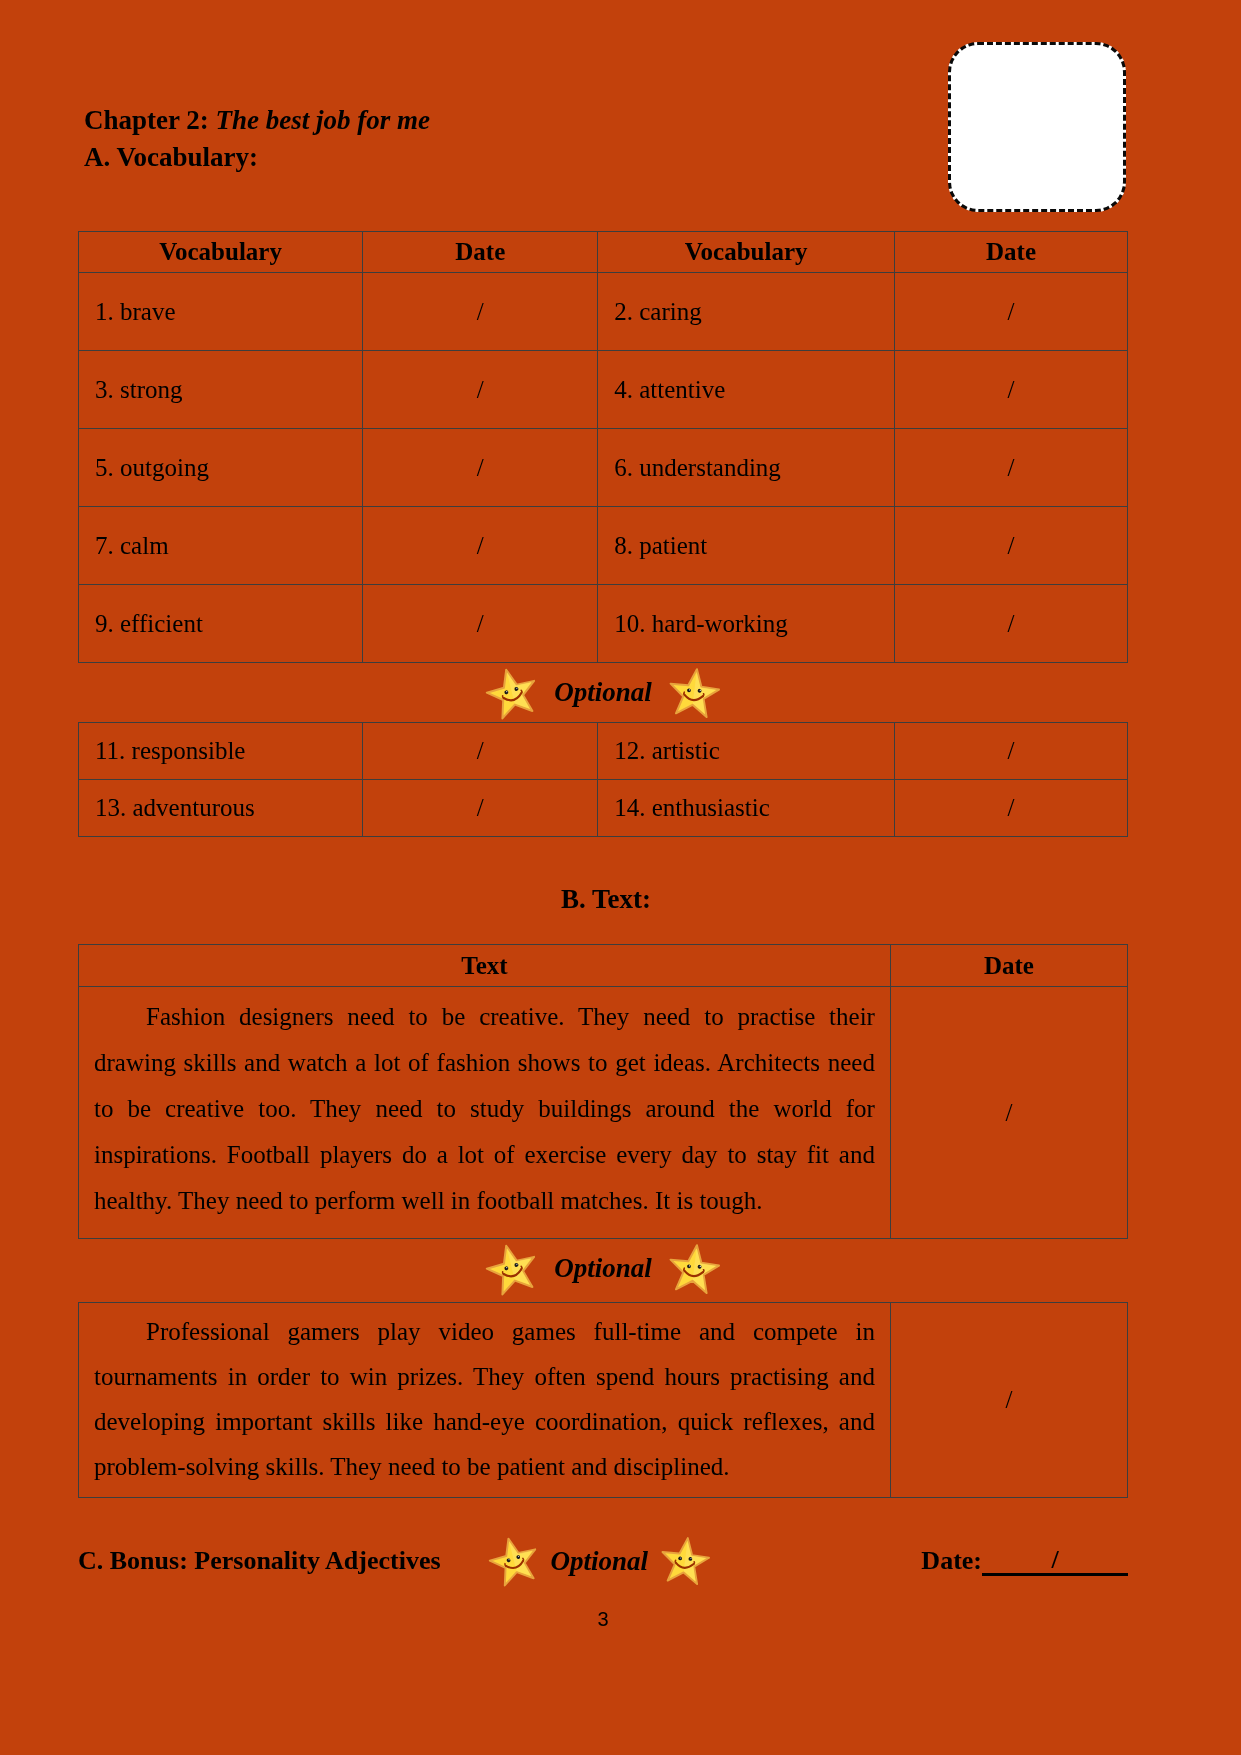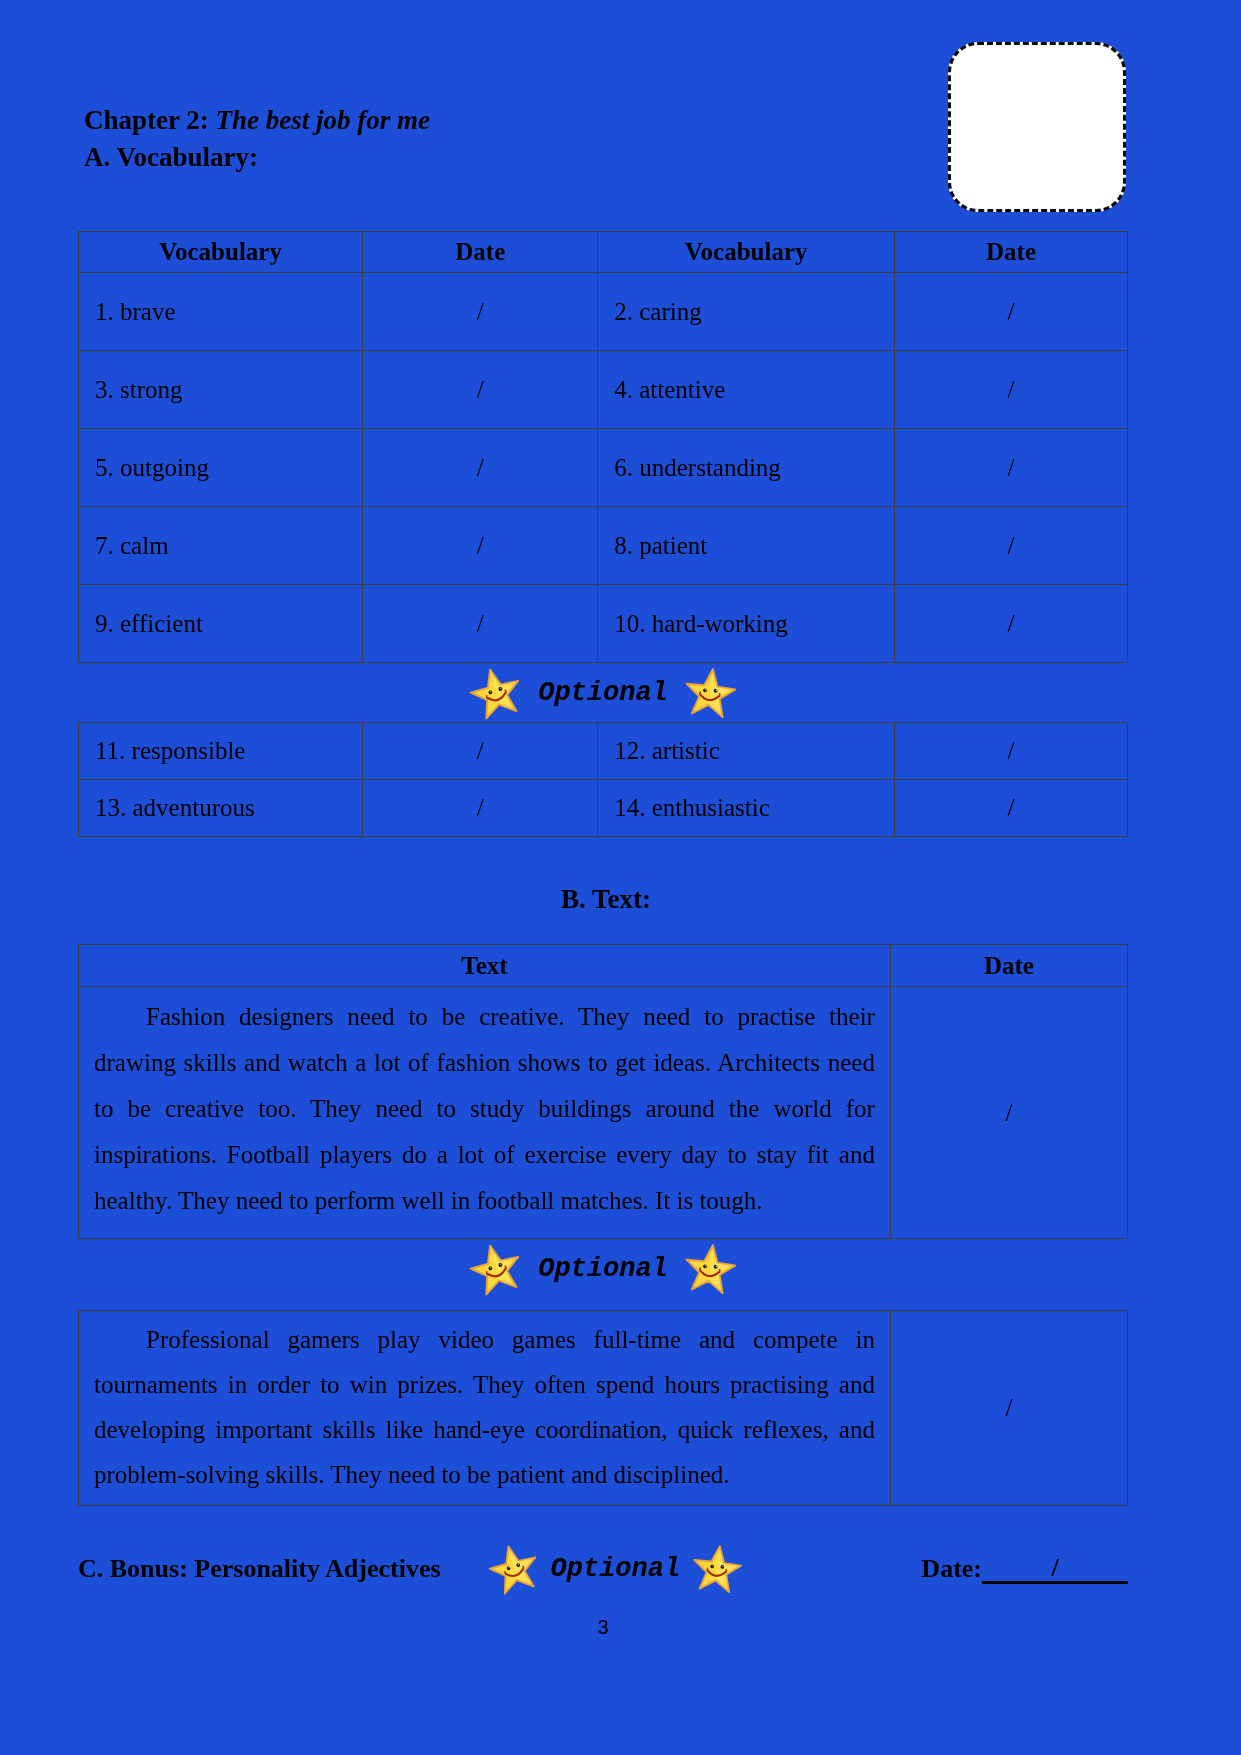--- a/index.html
+++ b/index.html
@@ -1,20 +1,20 @@
 <!DOCTYPE html>
 <html><head>
 <meta charset="utf-8">
 <style>
   html,body{margin:0;padding:0;background:#e8e8e8;}
   .page{
     position:relative;
     width:1241px;height:1755px;
     margin:0 auto;
-    background:#1d4ed8;
+    background:#c2410c;
     font-family:"Liberation Serif","DejaVu Serif",serif;
     color:#000;
     overflow:hidden;
   }
   .content{position:absolute;left:78px;top:0;width:1050px;}
 
   
   .sticker-box{
     position:absolute;left:948px;top:42px;width:172px;height:164px;
     border:3px dashed #0a0a0a;border-radius:30px;background:#fff;
@@ -29,21 +29,21 @@
 
   .vtable{margin-top:55px;}
   .vtable th{height:38px;}
   .vtable td{height:75px;font-size:25px;vertical-align:middle;}
   .vtable2{margin-top:0;}
   .vtable2 td{height:54px;}
   td.vocab{text-align:left;padding-left:16px;}
   td.date{text-align:center;}
 
   .optional-row{display:flex;align-items:center;justify-content:center;gap:16px;height:59px;}
-  .optional-label{font-size:27px;font-weight:bold;font-style:italic;font-family:Liberation Mono, monospace;}
+  .optional-label{font-size:27px;font-weight:bold;font-style:italic;}
   .star{width:52px;height:52px;flex:0 0 auto;}
   .tilt-left{transform:rotate(-14deg);}
   .tilt-right{transform:rotate(7deg);}
 
   .section-heading{margin:44px 0 0 6px;font-size:27px;font-weight:bold;line-height:37px;text-align:center;}
 
   .ttable{margin-top:26px;}
   .ttable th{height:39px;}
   td.text-cell{font-size:25px;vertical-align:top;padding:7px 15px 14px 15px;}
   .text-cell p{margin:0;text-indent:52px;text-align:justify;line-height:46px;}
@@ -197,21 +197,21 @@
     <div class="optional-row">
       <svg class="star tilt-left">
           <use href="#smiley-star"></use>
         </svg>
       <span class="optional-label">Optional</span>
       <svg class="star tilt-right">
           <use href="#smiley-star"></use>
         </svg>
     </div>
 
-    <table class="ttable ttable2" style="margin-top:12px;">
+    <table class="ttable ttable2" style="margin-top:4px;">
       <colgroup>
           <col style="width:77.4%">
           <col style="width:22.6%">
         </colgroup>
       <tbody>
           <tr>
         <td class="text-cell">
           <p>Professional gamers play video games full-time and compete in tournaments in order to win prizes. They often spend hours practising and developing important skills like hand-eye coordination, quick reflexes, and problem-solving skills. They need to be patient and disciplined.</p>
         </td>
         <td class="date-tall">/</td>

